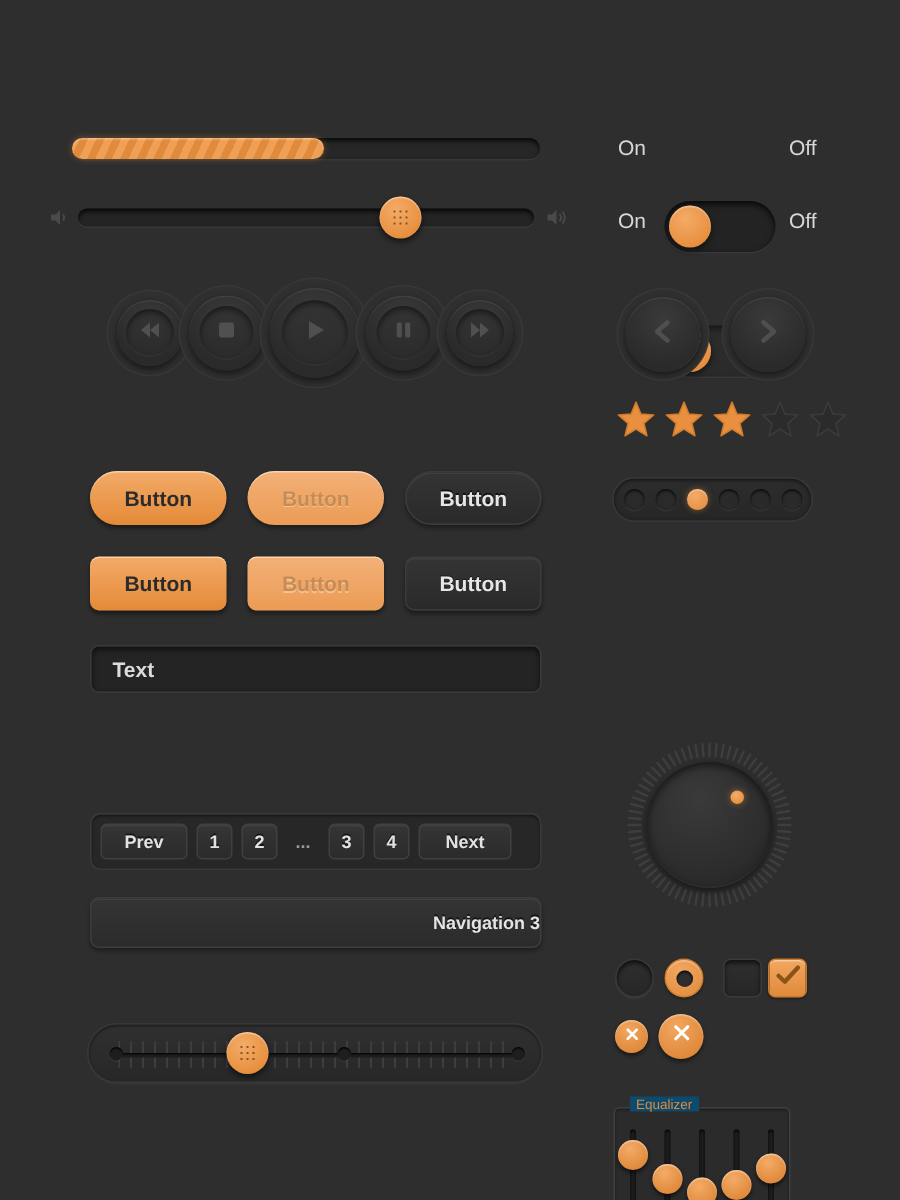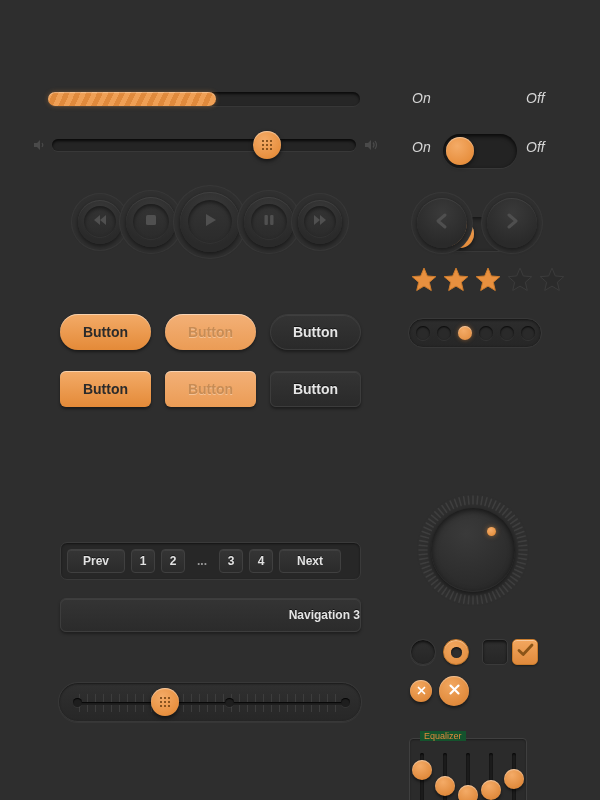--- a/index.html
+++ b/index.html
@@ -166,21 +166,21 @@
   .tgl-track{
     width:74px;height:34px;border-radius:17px;background:#232323;
     box-shadow:inset 0 2px 4px rgba(0,0,0,.8), 0 1px 0 rgba(255,255,255,.05);
     position:relative;
   }
   .tgl-knob{
     position:absolute;left:3px;top:3px;width:28px;height:28px;border-radius:50%;
     background:radial-gradient(circle at 40% 32%, #f4ab67, #e8903f 70%, #d07c2e);
     box-shadow:0 2px 4px rgba(0,0,0,.55), inset 0 1px 1px rgba(255,255,255,.4);
   }
-  .tgl-label{ font-size:14px;color:#d6d6d6;font-style:italic; }
+  .tgl-label{ font-size:14px;color:#d6d6d6; }
 
   
   .circ-btn{
     width:50px;height:50px;border-radius:50%;
     background:radial-gradient(circle at 50% 30%, #3a3a3a, #2a2a2a 72%);
     box-shadow:0 2px 5px rgba(0,0,0,.5), inset 0 1px 0 rgba(255,255,255,.07),
                0 0 0 5px #303030, 0 0 0 6px #383838;
     display:flex;align-items:center;justify-content:center;
   }
 
@@ -219,21 +219,21 @@
     left:56px;top:22px;
   }
 
   
   .eq-box{
     width:118px;height:120px;border:1px solid #3f3f3f;border-radius:4px;
     background:#2b2b2b;position:relative;
     box-shadow:inset 0 1px 2px rgba(0,0,0,.35);
   }
   .eq-legend{
-    position:absolute;top:-8px;left:10px;background:#14532d;padding:0 4px;
+    position:absolute;top:-8px;left:10px;background:#0c4a6e;padding:0 4px;
     font-size:9px;color:#e08a3c;
   }
   .eq-lanes{ position:absolute;left:0;top:14px;right:0;bottom:8px;
     display:flex;justify-content:space-around;align-items:flex-start; }
   .eq-lane{ width:16px;height:92px;position:relative; }
   .eq-rail{
     position:absolute;left:6px;top:0;width:4px;height:92px;border-radius:2px;
     background:#1d1d1d;box-shadow:inset 0 1px 2px rgba(0,0,0,.9),0 1px 0 rgba(255,255,255,.05);
   }
   .eq-knob{
@@ -374,20 +374,23 @@
   <div class="abs btn btn-orange r-rect" style="left:60px; top:371px; width:91px;">
     <span>Button</span>
   </div>
   <div class="abs btn btn-orange-disabled r-rect" style="left:165px; top:371px; width:91px;">
     <span>Button</span>
   </div>
   <div class="abs btn btn-dark r-rect" style="left:270px; top:371px; width:91px;">
     <span>Button</span>
   </div>
 
+  <div class="abs field" style="left:60px; top:430px; width:301px; height:32px;">
+    <span class="val" title="Text">Text</span>
+  </div>
 
 
   <div class="abs pager" style="left:60px; top:542px; width:301px; height:38px;">
     <div class="pg" style="width:58px;">
       <span>Prev</span>
     </div>
     <div class="pg" style="width:24px;">
       <span>1</span>
     </div>
     <div class="pg" style="width:24px;">

